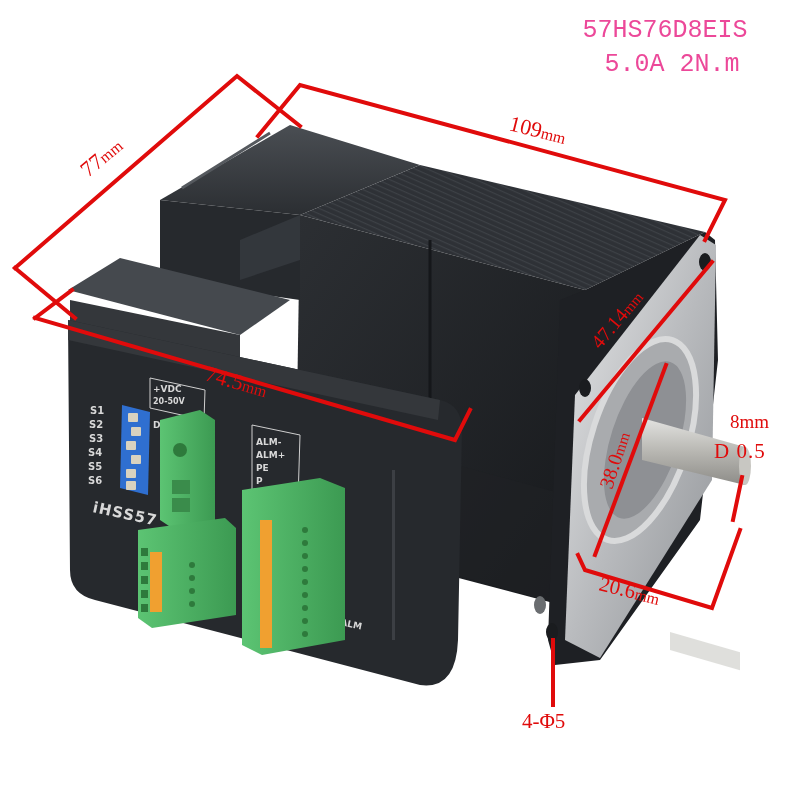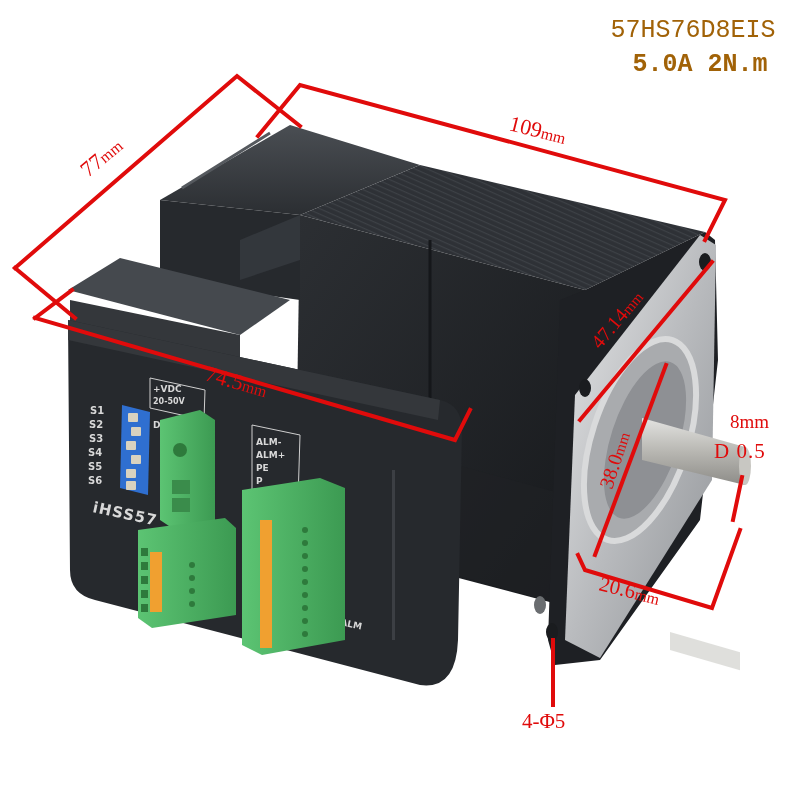--- a/index.html
+++ b/index.html
@@ -1,19 +1,19 @@
 <!DOCTYPE html>
 <html><head>
 <meta charset="utf-8">
 <style>
   html, body { margin: 0; padding: 0; background: #ffffff; }
   body { width: 800px; height: 800px; position: relative; overflow: hidden; font-family: "DejaVu Serif", serif; }
   .stage { position: absolute; left: 0; top: 0; width: 800px; height: 800px; }
-  .title-block { position: absolute; left: 588px; top: 14px; width: 210px; text-align: center; color: #a16207; font-family: "Liberation Mono", "DejaVu Sans Mono", monospace; font-size: 25px; line-height: 34px; }
-  .title-block .line2 { padding-left: 14px; font-weight: bold; }
+  .title-block { position: absolute; left: 560px; top: 14px; width: 210px; text-align: center; color: #ec4899; font-family: "Liberation Mono", "DejaVu Sans Mono", monospace; font-size: 25px; line-height: 34px; }
+  .title-block .line2 { padding-left: 14px; }
   svg text.dim { font-family: "Liberation Serif", "DejaVu Serif", serif; fill: #e00b0b; }
   svg text.panel { font-family: "DejaVu Sans", sans-serif; fill: #d8d8d8; font-weight: bold; }
 </style>
 </head>
 <body>
 
 <div class="stage">
 
   <svg width="800" height="800" viewBox="0 0 800 800">
     <defs>

